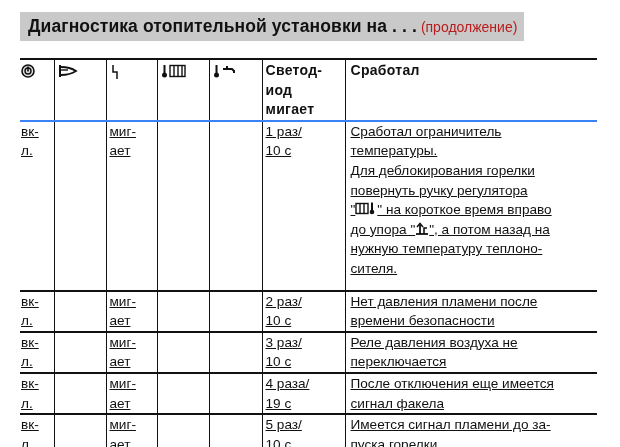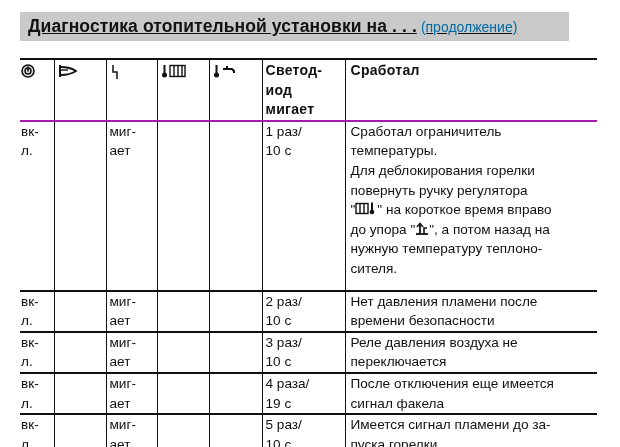--- a/index.html
+++ b/index.html
@@ -1,28 +1,28 @@
 <!DOCTYPE html>
 <html><head>
 <meta charset="utf-8">
 <style>
   html, body { margin: 0; padding: 0; background: #ffffff; }
   body { width: 620px; height: 447px; position: relative; overflow: hidden;
          font-family: "Liberation Sans", sans-serif; color: #111; }
-  .title-bar { position: absolute; left: 20px; top: 12px; width: 549px; height: 29px;
-               background: #c9c9c9; display: flex; align-items: center; padding-left: 8px; box-sizing: border-box; text-decoration: underline; }
+  .title-bar { position: absolute; left: 20px; top: 12px; width: 504px; height: 29px;
+               background: #c9c9c9; display: flex; align-items: center; padding-left: 8px; box-sizing: border-box; }
   .title-main { font-weight: bold; font-size: 17.5px; color: #111; letter-spacing: 0.1px; }
-  .title-sub { font-size: 14px; margin-left: 4px; color: #0369a1; }
+  .title-sub { font-size: 14px; margin-left: 4px; color: #b91c1c; }
   table.diag { position: absolute; left: 20px; top: 58px; border-collapse: collapse;
                width: 577px; table-layout: fixed; font-size: 13.6px; line-height: 19.6px; }
   table.diag th, table.diag td { vertical-align: top; text-align: left; padding: 0 0 0 3px;
                border-left: 1.5px solid #111; }
   table.diag th:first-child, table.diag td:first-child { border-left: none; padding-left: 1px; }
-  table.diag thead tr { border-top: 2.5px solid #111; border-bottom: 2px solid #a21caf; }
-  table.diag tbody tr { border-bottom: 2px solid #111; }
+  table.diag thead tr { border-top: 2.5px solid #111; border-bottom: 2px solid #3b82f6; }
+  table.diag tbody tr { border-bottom: 2px solid #111; text-decoration: underline; }
   table.diag th { font-weight: bold; height: 57px; padding-top: 1px; }
   .hdr-text { font-weight: bold; font-size: 14px; letter-spacing: 0.3px; }
   .icon { display: inline-block; vertical-align: top; margin-top: 3px; }
   .func-cell { padding-left: 5px !important; }
 </style>
 </head>
 <body>
 
 <div class="title-bar">
   <span class="title-main">Диагностика отопительной установки на . . .</span>

